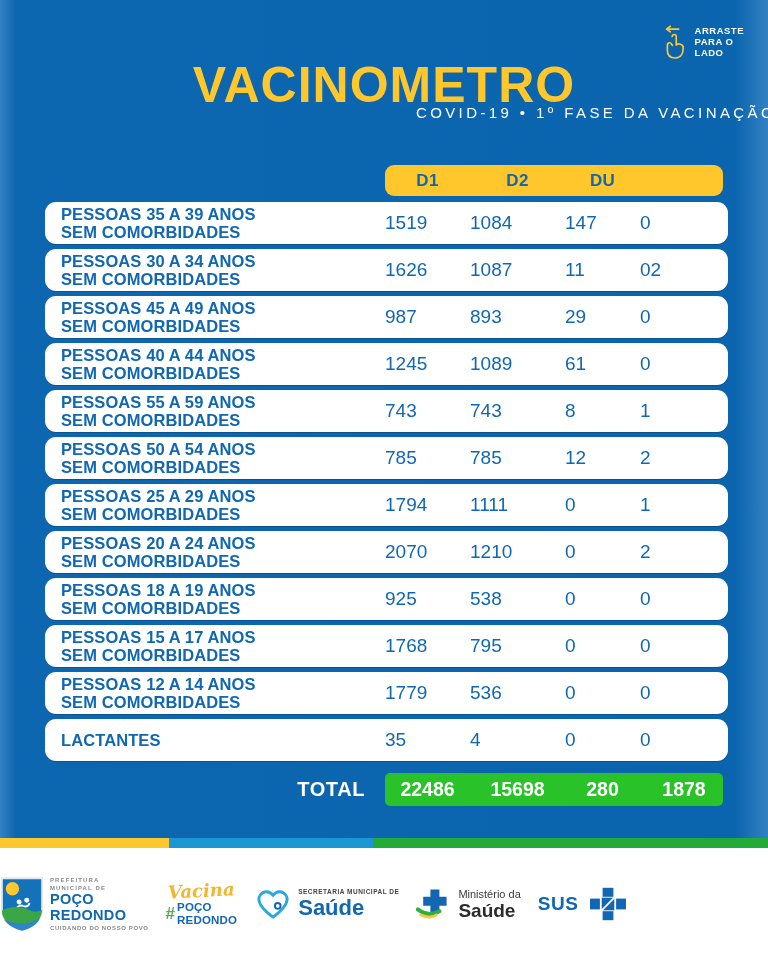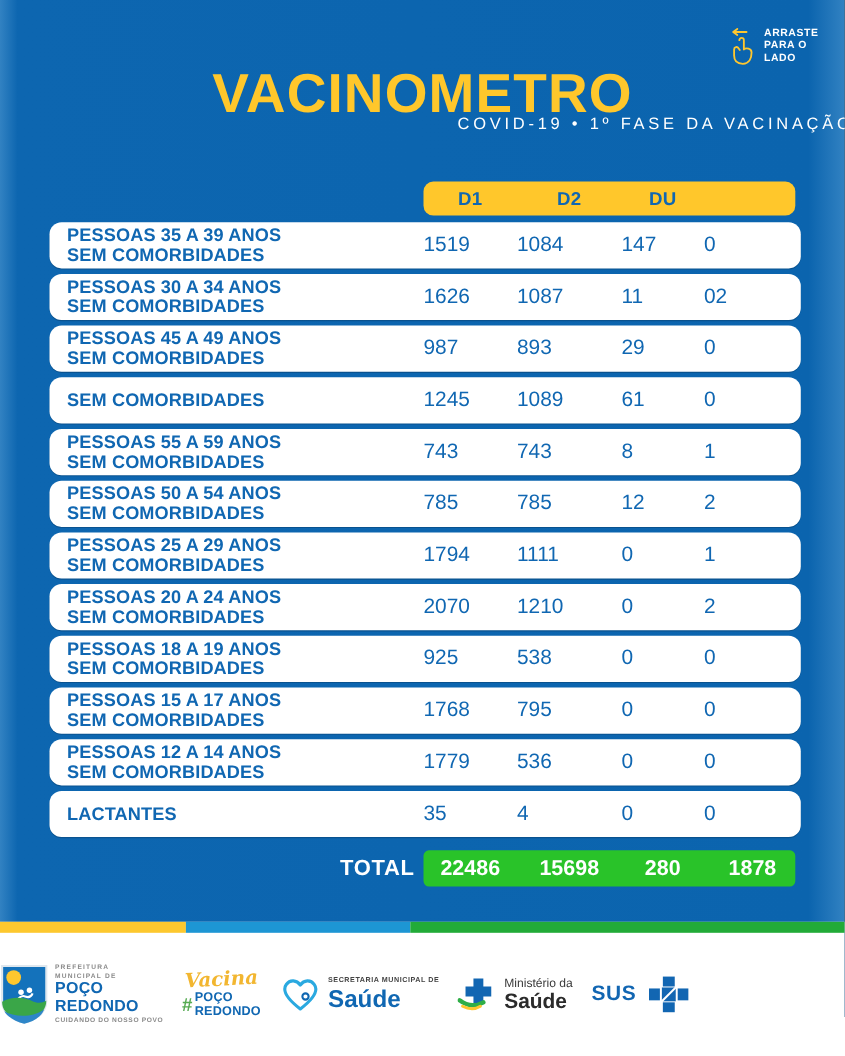--- a/index.html
+++ b/index.html
@@ -22,21 +22,21 @@
   .header-row{position:relative;height:31px;margin-bottom:6px;}
   .header-bg{position:absolute;left:340px;top:0;width:338px;height:31px;background:#ffc72b;border-radius:9px;}
   .header-grid{position:relative;height:31px;}
   .hcell{text-align:center;color:#1067b2;font-weight:800;font-size:17px;letter-spacing:.3px;}
   .row{height:42px;margin-bottom:5px;background:#fff;border-radius:11px;box-shadow:0 1px 0 rgba(0,0,0,.18);}
   .label{padding-left:16px;color:#1067b2;font-weight:800;font-size:16.5px;line-height:1.12;letter-spacing:.1px;}
   .num{text-align:left;color:#1067b2;font-weight:400;font-size:19px;}
   .total-row{position:relative;height:33px;margin-top:12px;}
   .total-bg{position:absolute;left:340px;top:0;width:338px;height:33px;background:#29c329;border-radius:5px;}
   .total-grid{position:relative;height:33px;}
-  .total-label{text-align:right;padding-right:8px;color:#fff;font-weight:800;font-size:20px;letter-spacing:.6px;}
+  .total-label{text-align:right;padding-right:20px;color:#fff;font-weight:800;font-size:20px;letter-spacing:.6px;}
   .tnum{text-align:center;color:#fff;font-weight:800;font-size:19.5px;}
   
   .footer{position:absolute;left:0;bottom:0;width:768px;height:122px;background:#fff;}
   .stripe{display:flex;height:10px;}
   .stripe .s1{width:169px;background:#fdc82e;}
   .stripe .s2{width:204px;background:#1d96d4;}
   .stripe .s3{flex:1;background:#22ab38;}
   .logos{height:112px;display:flex;align-items:center;justify-content:flex-start;gap:17px;}
   .logo{display:flex;align-items:center;gap:6px;}
   .pref-text{line-height:1;}
@@ -122,20 +122,21 @@
           <div>SEM COMORBIDADES</div>
         </div>
       <div class="num">987</div>
       <div class="num">893</div>
       <div class="num">29</div>
       <div class="num">0</div>
     </div>
 
     <div class="row grid5">
       <div class="label">
+          <div>PESSOAS 40 A 44 ANOS</div>
           <div>SEM COMORBIDADES</div>
         </div>
       <div class="num">1245</div>
       <div class="num">1089</div>
       <div class="num">61</div>
       <div class="num">0</div>
     </div>
 
     <div class="row grid5">
       <div class="label">

